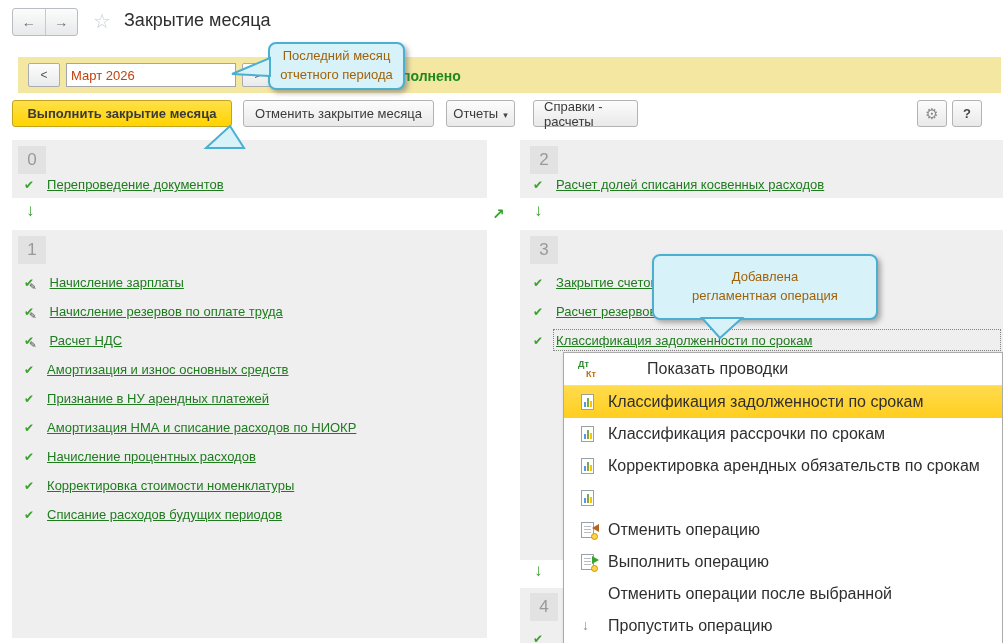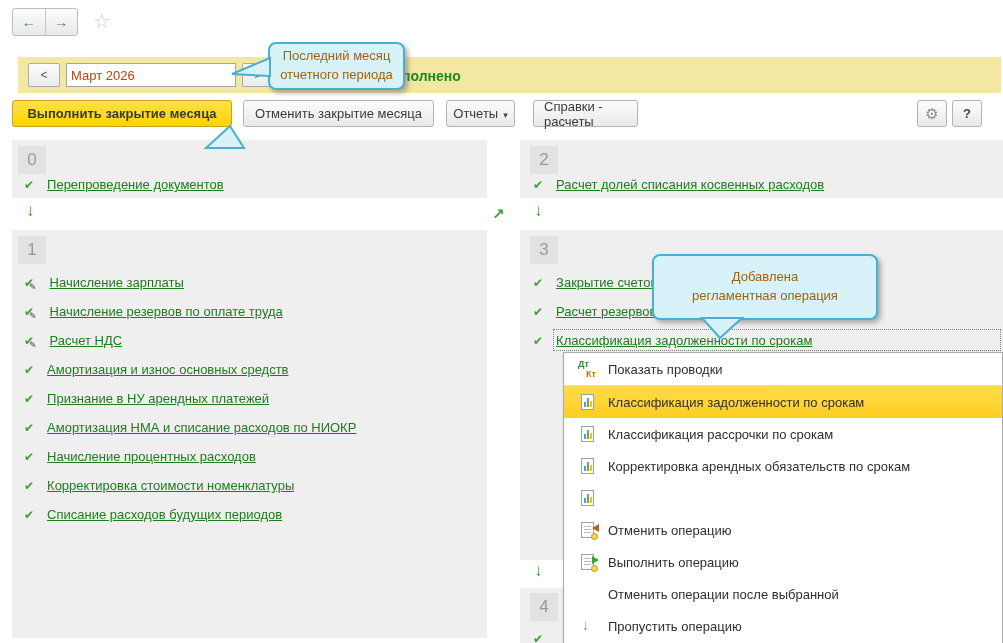--- a/index.html
+++ b/index.html
@@ -77,24 +77,24 @@
     white-space:pre-line; z-index:30; line-height:1.45; }
   .tip-tail { position:absolute; z-index:31; }
   .t-period { left:268px; top:42px;  width:137px; height:48px; }
   .t-run    { left:58px;  top:146px; width:132px; height:48px; }
   .t-added  { left:652px; top:254px; width:226px; height:66px; }
 
   
   .menu { left:563px; top:352px; width:440px; height:292px; background:#fff;
     border:1px solid #ababab; box-shadow:2px 2px 4px rgba(0,0,0,.25); z-index:40; }
   .menu-row { height:32px; display:flex; align-items:center; padding-left:14px; }
-  .menu-row.first { height:33px; border-bottom:1px solid #dedede; }
+  .menu-row.first { height:33px; border-bottom:1px solid #dedede;gap:39px; }
   .menu-row.hl { background:linear-gradient(#ffdb4d,#ffce1f); }
   .mi { width:20px; height:18px; position:relative; margin-right:10px; flex:0 0 20px; }
-  .ml { font-size:13px; color:#2f2f2f; white-space:nowrap; }
+  .ml { font-size:16px; color:#2f2f2f; white-space:nowrap; }
   .mi .dt { position:absolute; left:0; top:-1px; font-size:9px; font-weight:bold; color:#2f8b2f; }
   .mi .kt { position:absolute; right:2px; bottom:-1px; font-size:9px; font-weight:bold; color:#c07000; }
   .doc { position:absolute; left:3px; top:1px; width:13px; height:16px; background:#fff;
     border:1px solid #9aa0a6; }
   .doc .bar { position:absolute; bottom:2px; width:2px; }
   .doc .bar.b1 { left:2px;  height:5px; background:#5b9bd5; }
   .doc .bar.b2 { left:5px;  height:9px; background:#70ad47; }
   .doc .bar.b3 { left:8px;  height:6px; background:#ffc000; }
   .doc .line { position:absolute; left:2px; right:2px; height:1px; background:#b9bec4; }
   .doc .l1 { top:3px; } .doc .l2 { top:6px; } .doc .l3 { top:9px; }
@@ -114,20 +114,21 @@
 
   <div class="abs navgroup">
     <div class="nbtn">
         <span>←</span>
       </div>
     <div class="nbtn">
         <span>→</span>
       </div>
   </div>
   <div class="abs star">☆</div>
+  <div class="abs page-title">Закрытие месяца</div>
 
   <div class="abs period-bar"></div>
   <div class="abs sbtn prev-btn">
       <span>&lt;</span>
     </div>
   <div class="abs datefield">
     <input readonly="" value="Март 2026" style="">
     <div class="dots-btn">
         <span>...</span>
       </div>

